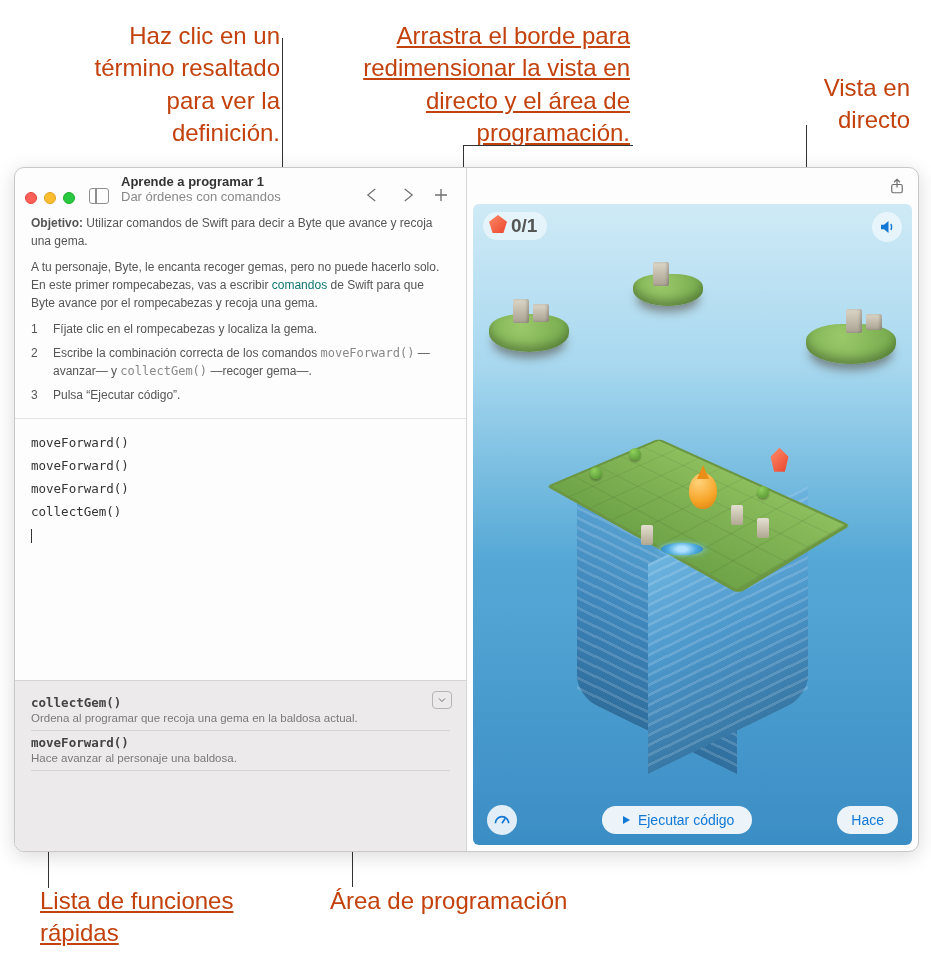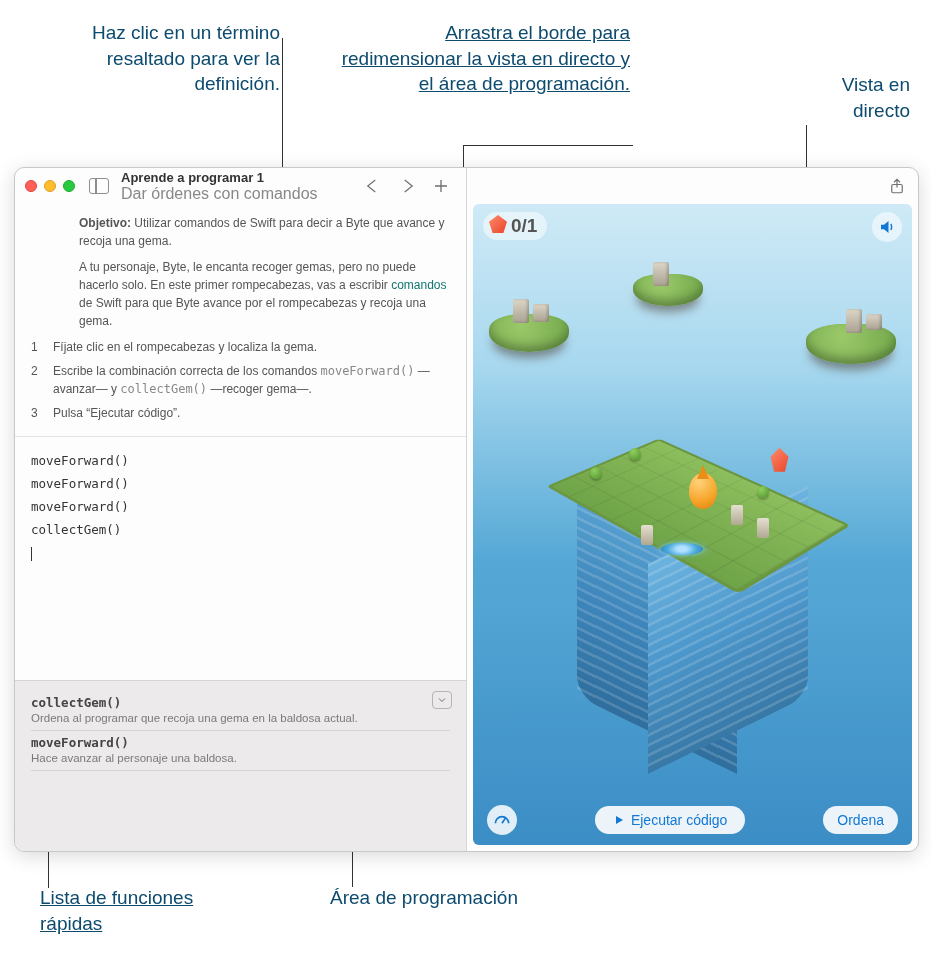--- a/index.html
+++ b/index.html
@@ -7,23 +7,23 @@
     font-family: -apple-system, BlinkMacSystemFont, "Helvetica Neue", Arial, sans-serif;
     background: #fff;
     width: 931px;
     height: 963px;
     position: relative;
     color: #333;
   }
   
   .callout {
     position: absolute;
-    font-size: 19px;
+    font-size: 24px;
     line-height: 1.35;
-    color: #0c4a6e;
+    color: #c2410c;
     text-align: center;
   }
   .callout-line {
     position: absolute;
     background: #333;
   }
   .callout-line.vert { width: 1px; }
   .callout-line.horiz { height: 1px; }
 
   
@@ -51,21 +51,21 @@
     flex: 1;
     position: relative;
     display: flex;
     flex-direction: column;
   }
 
   
   .titlebar {
     height: 36px;
     display: flex;
-    align-items: center;
+    align-items: flex-end;
     padding: 0 10px;
     gap: 8px;
   }
   .traffic-lights { display: flex; gap: 7px; margin-right: 6px; }
   .traffic-light {
     width: 12px; height: 12px; border-radius: 50%;
   }
   .tl-close { background: #ff5f57; border: 0.5px solid #e0443e; }
   .tl-min { background: #febc2e; border: 0.5px solid #dea123; }
   .tl-max { background: #28c840; border: 0.5px solid #1dad2b; }
@@ -74,34 +74,34 @@
     border: 1.5px solid #8e8e8e;
     border-radius: 3px;
     position: relative;
   }
   .sidebar-btn::after {
     content:""; position:absolute; left:5px; top:0; bottom:0;
     width:1.5px; background:#8e8e8e;
   }
   .title-block { margin-left: 4px; flex:1; }
   .title-main { font-size: 13px; font-weight: 600; color:#333; }
-  .title-sub  { font-size: 16px; color:#888; }
+  .title-sub  { font-size: 13px; color:#888; }
   .nav-btns { display:flex; gap:16px; align-items:center; margin-right:6px; }
   .nav-icon { width:18px; height:18px; stroke:#6f6f6f; stroke-width:1.6; fill:none; }
   .plus-icon { width:18px; height:18px; stroke:#6f6f6f; stroke-width:1.8; fill:none; }
 
   
   .instructions {
     padding: 10px 16px 8px 16px;
     font-size: 12px;
     line-height: 1.5;
     color:#555;
     border-bottom: 1px solid #e3e3e3;
   }
-  .instructions p { margin-bottom: 8px; margin-left: 48px; }
+  .instructions p { margin-bottom: 8px; }
   .instructions .link { color:#0f766e; cursor:pointer; }
   .instructions .code { font-family: "SF Mono", Menlo, monospace; color:#888; }
   .instructions ol { list-style: none; counter-reset: step; }
   .instructions ol li {
     counter-increment: step;
     position: relative;
     padding-left: 22px;
     margin-bottom: 6px;
   }
   .instructions ol li::before {
@@ -474,19 +474,19 @@
               <path d="M12 16 L16 10"></path>
           </svg>
         </div>
         <div class="run-btn">
           <svg viewBox="0 0 24 24">
               <path d="M6 4 L20 12 L6 20 Z"></path>
             </svg>
           <span>Ejecutar código</span>
         </div>
         <div class="hint-btn">
-          <span>Ordena</span>
+          <span>Hace</span>
         </div>
       </div>
     </div>
   </div>
 
 </div>
 
 </body></html>

